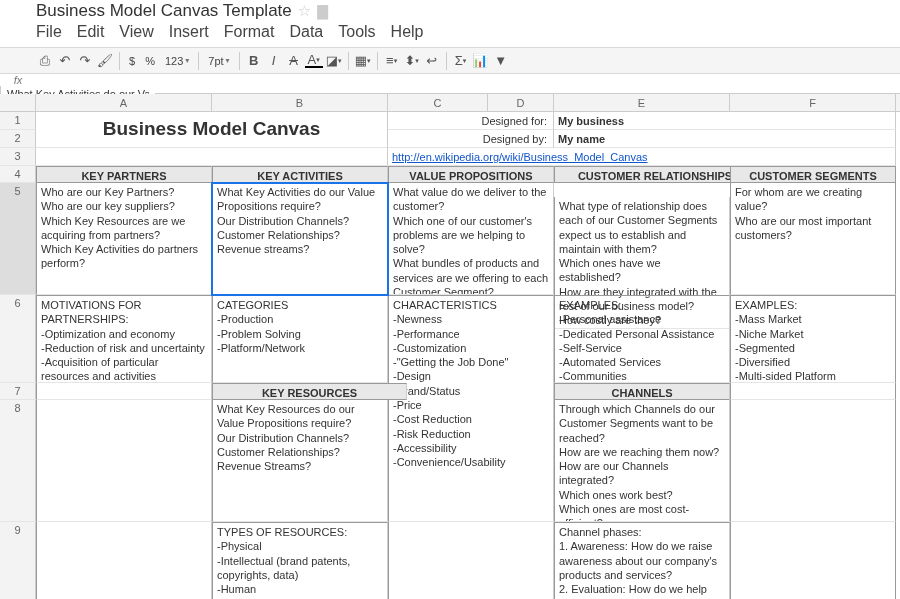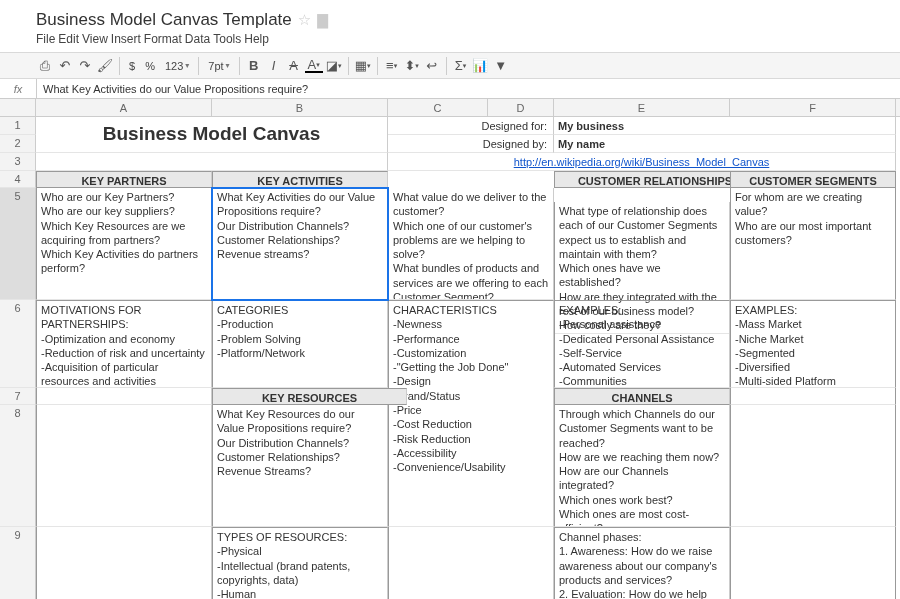--- a/index.html
+++ b/index.html
@@ -1,47 +1,47 @@
 <!DOCTYPE html>
 <html><head>
 <meta charset="utf-8">
 <style>
 * { box-sizing: border-box; margin: 0; padding: 0; }
 body { font-family: Arial, sans-serif; font-size: 11px; background: #fff; color: #333; width: 900px; }
-.header { padding: 10px 10px 2px 36px; }
+.header { padding: 1px 10px 2px 36px; }
 .doc-title-line { display: flex; align-items: center; gap: 6px; }
 .doc-title { font-size: 17px; color: #333; }
 .star-icon { color: #ccc; font-size: 15px; cursor: pointer; }
 .folder-icon { color: #ccc; font-size: 14px; cursor: pointer; }
-.menu-bar { display: flex; gap: 3px; padding: 2px 0 4px 0; font-size: 12px; color: #444; }
+.menu-bar { display: flex; gap: 15px; padding: 2px 0 4px 0; font-size: 16px; color: #444; }
 .menu-item { cursor: pointer; }
 .toolbar { display: flex; align-items: center; gap: 2px; padding: 3px 10px 3px 36px; border-top: 1px solid #d9d9d9; border-bottom: 1px solid #d9d9d9; background: #f5f5f5; height: 27px; }
 .tb-btn { width: 18px; height: 18px; display: flex; align-items: center; justify-content: center; cursor: pointer; color: #555; font-size: 13px; }
 .tb-sep { width: 1px; height: 18px; background: #ccc; margin: 0 3px; }
 .tb-text { font-size: 11px; color: #444; padding: 0 4px; cursor: pointer; display: flex; align-items: center; }
 .tb-text .dd { font-size: 8px; margin-left: 2px; color: #777; }
 .bold { font-weight: bold; }
 .strike { text-decoration: line-through; }
-.fx-bar { display: flex; align-items: center; border-bottom: 1px solid #ccc; height: 20px; }
+.fx-bar { display: flex; align-items: flex-start; border-bottom: 1px solid #ccc; height: 20px; flex-direction: column; }
 .fx-label { width: 36px; text-align: center; font-style: italic; color: #777; font-size: 11px; }
 .fx-input { flex: 1; border: none; border-left: 1px solid #ccc; padding: 2px 6px; font-size: 11px; color: #333; outline: none; height: 100%; }
 .grid { display: flex; }
 .row-headers { display: flex; flex-direction: column; }
 .col-header-row { display: flex; height: 18px; background: #f3f3f3; border-bottom: 1px solid #ccc; }
 .corner { width: 36px; background: #f3f3f3; border-right: 1px solid #ccc; border-bottom: 1px solid #ccc; height: 18px; }
 .ch { background: #f3f3f3; border-right: 1px solid #ccc; text-align: center; font-size: 11px; color: #666; line-height: 18px; cursor: pointer; }
 .rh { width: 36px; background: #f3f3f3; border-right: 1px solid #ccc; border-bottom: 1px solid #e5e5e5; text-align: center; font-size: 11px; color: #666; display: flex; align-items: flex-start; justify-content: center; padding-top: 2px; cursor: pointer; }
 .rh.sel { background: #dddddd; }
 .cells { position: relative; }
 .cell { position: absolute; border-right: 1px solid #ccc; border-bottom: 1px solid #e5e5e5; padding: 2px 4px; font-size: 11px; line-height: 1.3; overflow: hidden; }
 .hdr { background: #e8e8e8; font-weight: bold; text-align: center; border-bottom: 1px solid #999; }
 .title-cell { font-size: 19px; font-weight: bold; text-align: center; display: flex; align-items: center; justify-content: center; }
 .label-cell { text-align: right; padding-right: 6px; }
 .bold-cell { font-weight: bold; }
-.link-cell { text-align: center; }
+.link-cell { text-align: left; }
 .link-cell a { color: #1155cc; text-decoration: underline; }
 .active { outline: 2px solid #1a73e8; outline-offset: -1px; z-index: 2; }
 .bdr-t { border-top: 1px solid #999; }
 .bdr-l { border-left: 1px solid #999; }
 .bdr-r { border-right: 1px solid #999; }
 </style>
 </head>
 <body>
 
 <div class="header">
@@ -128,20 +128,21 @@
     <div class="cell title-cell" style="left:0;top:0;width:352px;height:36px">Business Model Canvas</div>
     <div class="cell label-cell" style="left:352px;top:0;width:166px;height:18px">Designed for:</div>
     <div class="cell bold-cell" style="left:518px;top:0;width:342px;height:18px">My business</div>
     <div class="cell label-cell" style="left:352px;top:18px;width:166px;height:18px">Designed by:</div>
     <div class="cell bold-cell" style="left:518px;top:18px;width:342px;height:18px">My name</div>
     <div class="cell link-cell" style="left:352px;top:36px;width:508px;height:18px"><a href="#">http://en.wikipedia.org/wiki/Business_Model_Canvas</a></div>
     <div class="cell" style="left:0;top:36px;width:352px;height:18px"></div>
 
     <div class="cell hdr bdr-t bdr-l" style="left:176px;top:54px;width:176px;height:17px">KEY ACTIVITIES</div>
     <div class="cell hdr bdr-t bdr-l" style="left:0;top:54px;width:176px;height:17px">KEY PARTNERS</div>
+    <div class="cell hdr bdr-t bdr-l" style="left:352px;top:54px;width:166px;height:17px">VALUE PROPOSITIONS</div>
     <div class="cell hdr bdr-t bdr-l" style="left:518px;top:54px;width:202px;height:17px">CUSTOMER RELATIONSHIPS</div>
     <div class="cell hdr bdr-t bdr-l bdr-r" style="left:694px;top:54px;width:166px;height:17px">CUSTOMER SEGMENTS</div>
 
     <div class="cell bdr-l" style="left:0;top:71px;width:176px;height:112px;white-space:pre-line">Who are our Key Partners?
 Who are our key suppliers?
 Which Key Resources are we acquiring from partners?
 Which Key Activities do partners perform?</div>
     <div class="cell active bdr-l" style="left:176px;top:71px;width:176px;height:112px;white-space:pre-line">What Key Activities do our Value Propositions require?
 Our Distribution Channels?
 Customer Relationships?

